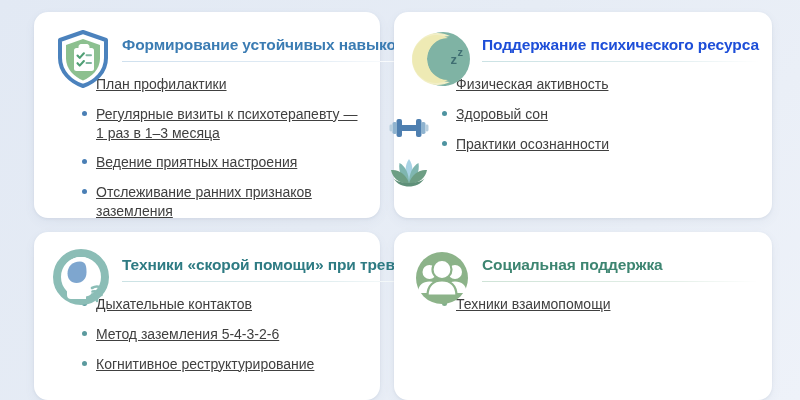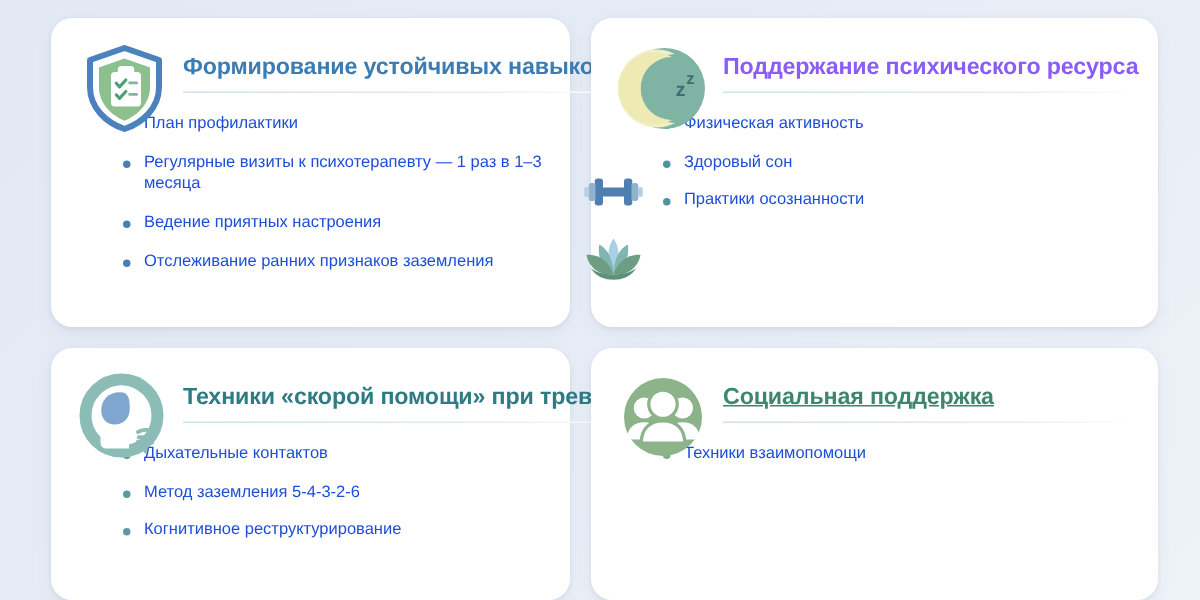--- a/index.html
+++ b/index.html
@@ -88,23 +88,24 @@
   ul.items {
     list-style: none;
     margin: 9px 0 0 30px;
     padding: 0;
   }
 
   ul.items li {
     position: relative;
     padding-left: 14px;
     margin-bottom: 11px;
-    font-size: 11px;
+    font-size: 14px;
     line-height: 1.34;
-    color: #1d4ed8;
+    color: #404040;
+    text-decoration: underline;
   }
 
   ul.items li:last-child { margin-bottom: 0; }
 
   ul.items li::before {
     content: "";
     position: absolute;
     left: 0;
     top: 6px;
     width: 5px; height: 5px;
@@ -123,23 +124,23 @@
     width: 46px;
     height: 40px;
     z-index: 4;
   }
   .side-icon svg { display: block; width: 46px; height: 40px; }
   .side-dumbbell { top: 96px; }
   .side-lotus    { top: 140px; }
 
   
   .t-blue   { color: #3b7cb3; }
-  .t-teal   { color: #8b5cf6; }
+  .t-teal   { color: #1d4ed8; }
   .t-teal2  { color: #2e7b83; }
-  .t-green  { color: #3d8571; text-decoration: underline; }
+  .t-green  { color: #3d8571; }
 
   .rule-blue  { background: linear-gradient(to right, #cfe0ee 0%, #e4edf5 70%, #ffffff 100%); }
   .rule-teal  { background: linear-gradient(to right, #cbe2e4 0%, #e2eef0 70%, #ffffff 100%); }
   .rule-green { background: linear-gradient(to right, #cfe3d7 0%, #e4efe8 70%, #ffffff 100%); }
 </style>
 </head>
 <body>
 
 <div class="board">
   <div class="grid">

